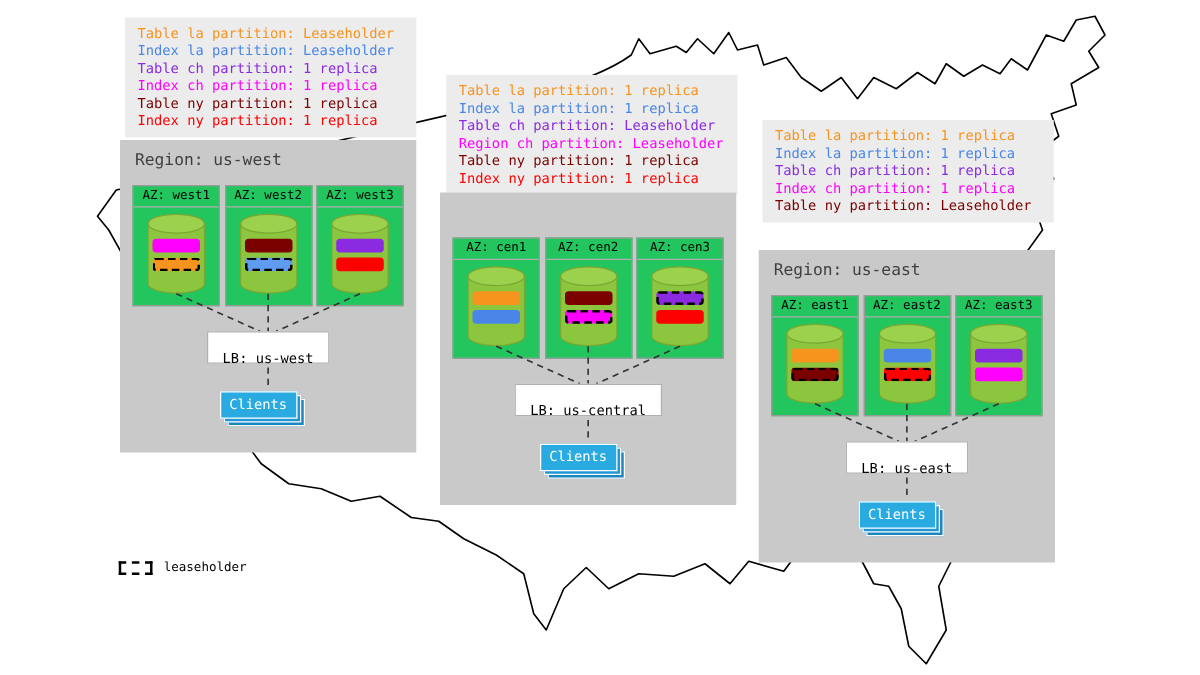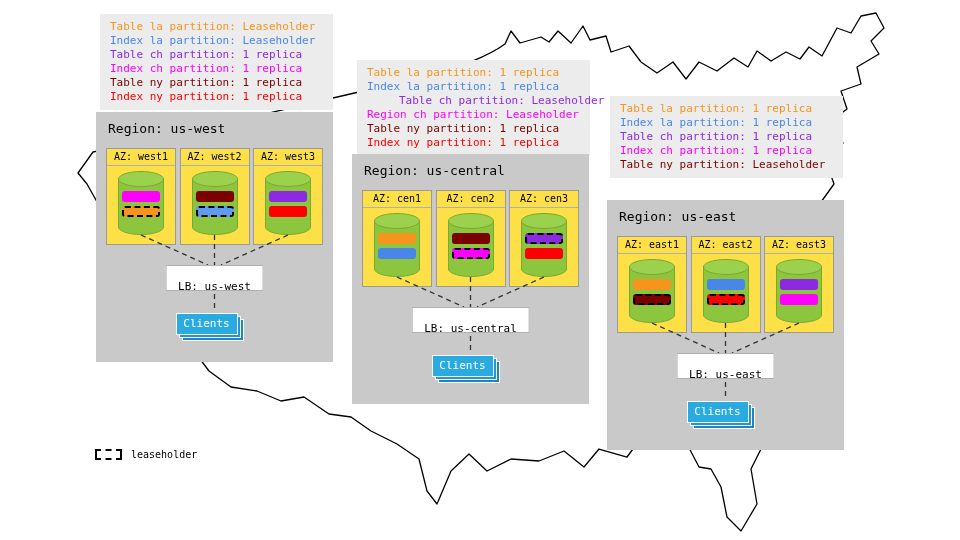--- a/index.html
+++ b/index.html
@@ -2,23 +2,23 @@
 <html><head>
 <meta charset="utf-8">
 <style>
   html,body{margin:0;padding:0}
   body{width:960px;height:540px;background:#fff;font-family:"DejaVu Sans Mono","Liberation Mono",monospace;overflow:hidden}
   .stage{position:relative;width:960px;height:540px;overflow:hidden}
   .map-svg{position:absolute;left:0;top:0}
   .panel{position:absolute;width:233px;background:#ececec;padding:6px 10px;box-sizing:border-box}
   .ann{font-size:11px;line-height:14px;white-space:pre}
   .region{position:absolute;width:237px;height:250px;background:#c9c9c9}
-  .region-title{position:absolute;left:12px;top:9px;font-size:13px;color:#000000;white-space:nowrap}
+  .region-title{position:absolute;left:12px;top:9px;font-size:13px;color:#404040;white-space:nowrap}
   .az-row{position:absolute;left:10px;top:36px;right:10px;display:flex;justify-content:space-between}
-  .az{position:relative;width:70px;height:97px;background:#fde047;border:1px solid #9a9a9a;box-sizing:border-box}
+  .az{position:relative;width:70px;height:97px;background:#22c55e;border:1px solid #9a9a9a;box-sizing:border-box}
   .az-label{height:16px;line-height:16px;text-align:center;font-size:10px;border-bottom:1px solid #b0b0b0;color:#000}
   .cyl{position:absolute;left:50%;top:21px;transform:translateX(-50%);line-height:0}
   .bars{position:absolute;left:50%;top:42px;transform:translateX(-50%);display:flex;flex-direction:column;gap:4px;align-items:center}
   .bar{width:38px;height:11px;border-radius:3px;box-sizing:border-box}
   .bar.leaseholder{border:2px dashed #000}
   .connectors{position:absolute;left:0;top:0;pointer-events:none}
   .connectors line{stroke:#333;stroke-width:1.3;stroke-dasharray:5 4}
   .lb{position:absolute;left:50%;top:153px;transform:translateX(-50%);background:#fff;border:1px solid #b0b0b0;font-size:11px;line-height:18px;height:20px;padding:12px 12px;white-space:nowrap;box-sizing:border-box}
   .clients{position:absolute;left:50%;top:201px;transform:translateX(-50%);width:78px;height:22px}
   .c-layer,.c-main{position:absolute;width:62px;height:22px;border:1px solid #fff;box-sizing:border-box}
@@ -43,21 +43,21 @@
     <div class="ann" style="color: rgb(74, 134, 232);">Index la partition: Leaseholder</div>
     <div class="ann" style="color: rgb(138, 43, 226);">Table ch partition: 1 replica</div>
     <div class="ann" style="color: rgb(255, 0, 255);">Index ch partition: 1 replica</div>
     <div class="ann" style="color: rgb(123, 0, 0);">Table ny partition: 1 replica</div>
     <div class="ann" style="color: rgb(255, 0, 0);">Index ny partition: 1 replica</div>
   </div>
 
   <div class="panel" style="left:357px;top:60px">
     <div class="ann" style="color: rgb(247, 148, 30);">Table la partition: 1 replica</div>
     <div class="ann" style="color: rgb(74, 134, 232);">Index la partition: 1 replica</div>
-    <div class="ann" style="color: rgb(138, 43, 226); margin-left: 32px;">Table ch partition: Leaseholder</div>
+    <div class="ann" style="color: rgb(138, 43, 226);">Table ch partition: Leaseholder</div>
     <div class="ann" style="color: rgb(255, 0, 255);">Region ch partition: Leaseholder</div>
     <div class="ann" style="color: rgb(123, 0, 0);">Table ny partition: 1 replica</div>
     <div class="ann" style="color: rgb(255, 0, 0);">Index ny partition: 1 replica</div>
   </div>
 
   <div class="panel" style="left:610px;top:96px">
     <div class="ann" style="color: rgb(247, 148, 30);">Table la partition: 1 replica</div>
     <div class="ann" style="color: rgb(74, 134, 232);">Index la partition: 1 replica</div>
     <div class="ann" style="color: rgb(138, 43, 226);">Table ch partition: 1 replica</div>
     <div class="ann" style="color: rgb(255, 0, 255);">Index ch partition: 1 replica</div>
@@ -115,21 +115,20 @@
     </svg>
     <div class="lb">LB: us-west</div>
     <div class="clients">
       <div class="c-layer c-l2"></div>
       <div class="c-layer c-l1"></div>
       <div class="c-main">Clients</div>
     </div>
   </div>
 
   <div class="region" style="left:352px;top:154px">
-    <div class="region-title">Region: us-central</div>
     <div class="az-row">
       <div class="az">
         <div class="az-label">AZ: cen1</div>
         <div class="cyl">
           <svg width="48" height="66" viewBox="0 0 48 66">
               <path d="M1.5,9 L1.5,57 A22.5,7.5 0 0 0 46.5,57 L46.5,9" fill="#8CC63F" stroke="#7AA832"></path>
               <ellipse cx="24" cy="9" rx="22.5" ry="7.5" fill="#9CD14E" stroke="#7AA832"></ellipse>
             </svg>
         </div>
         <div class="bars">

